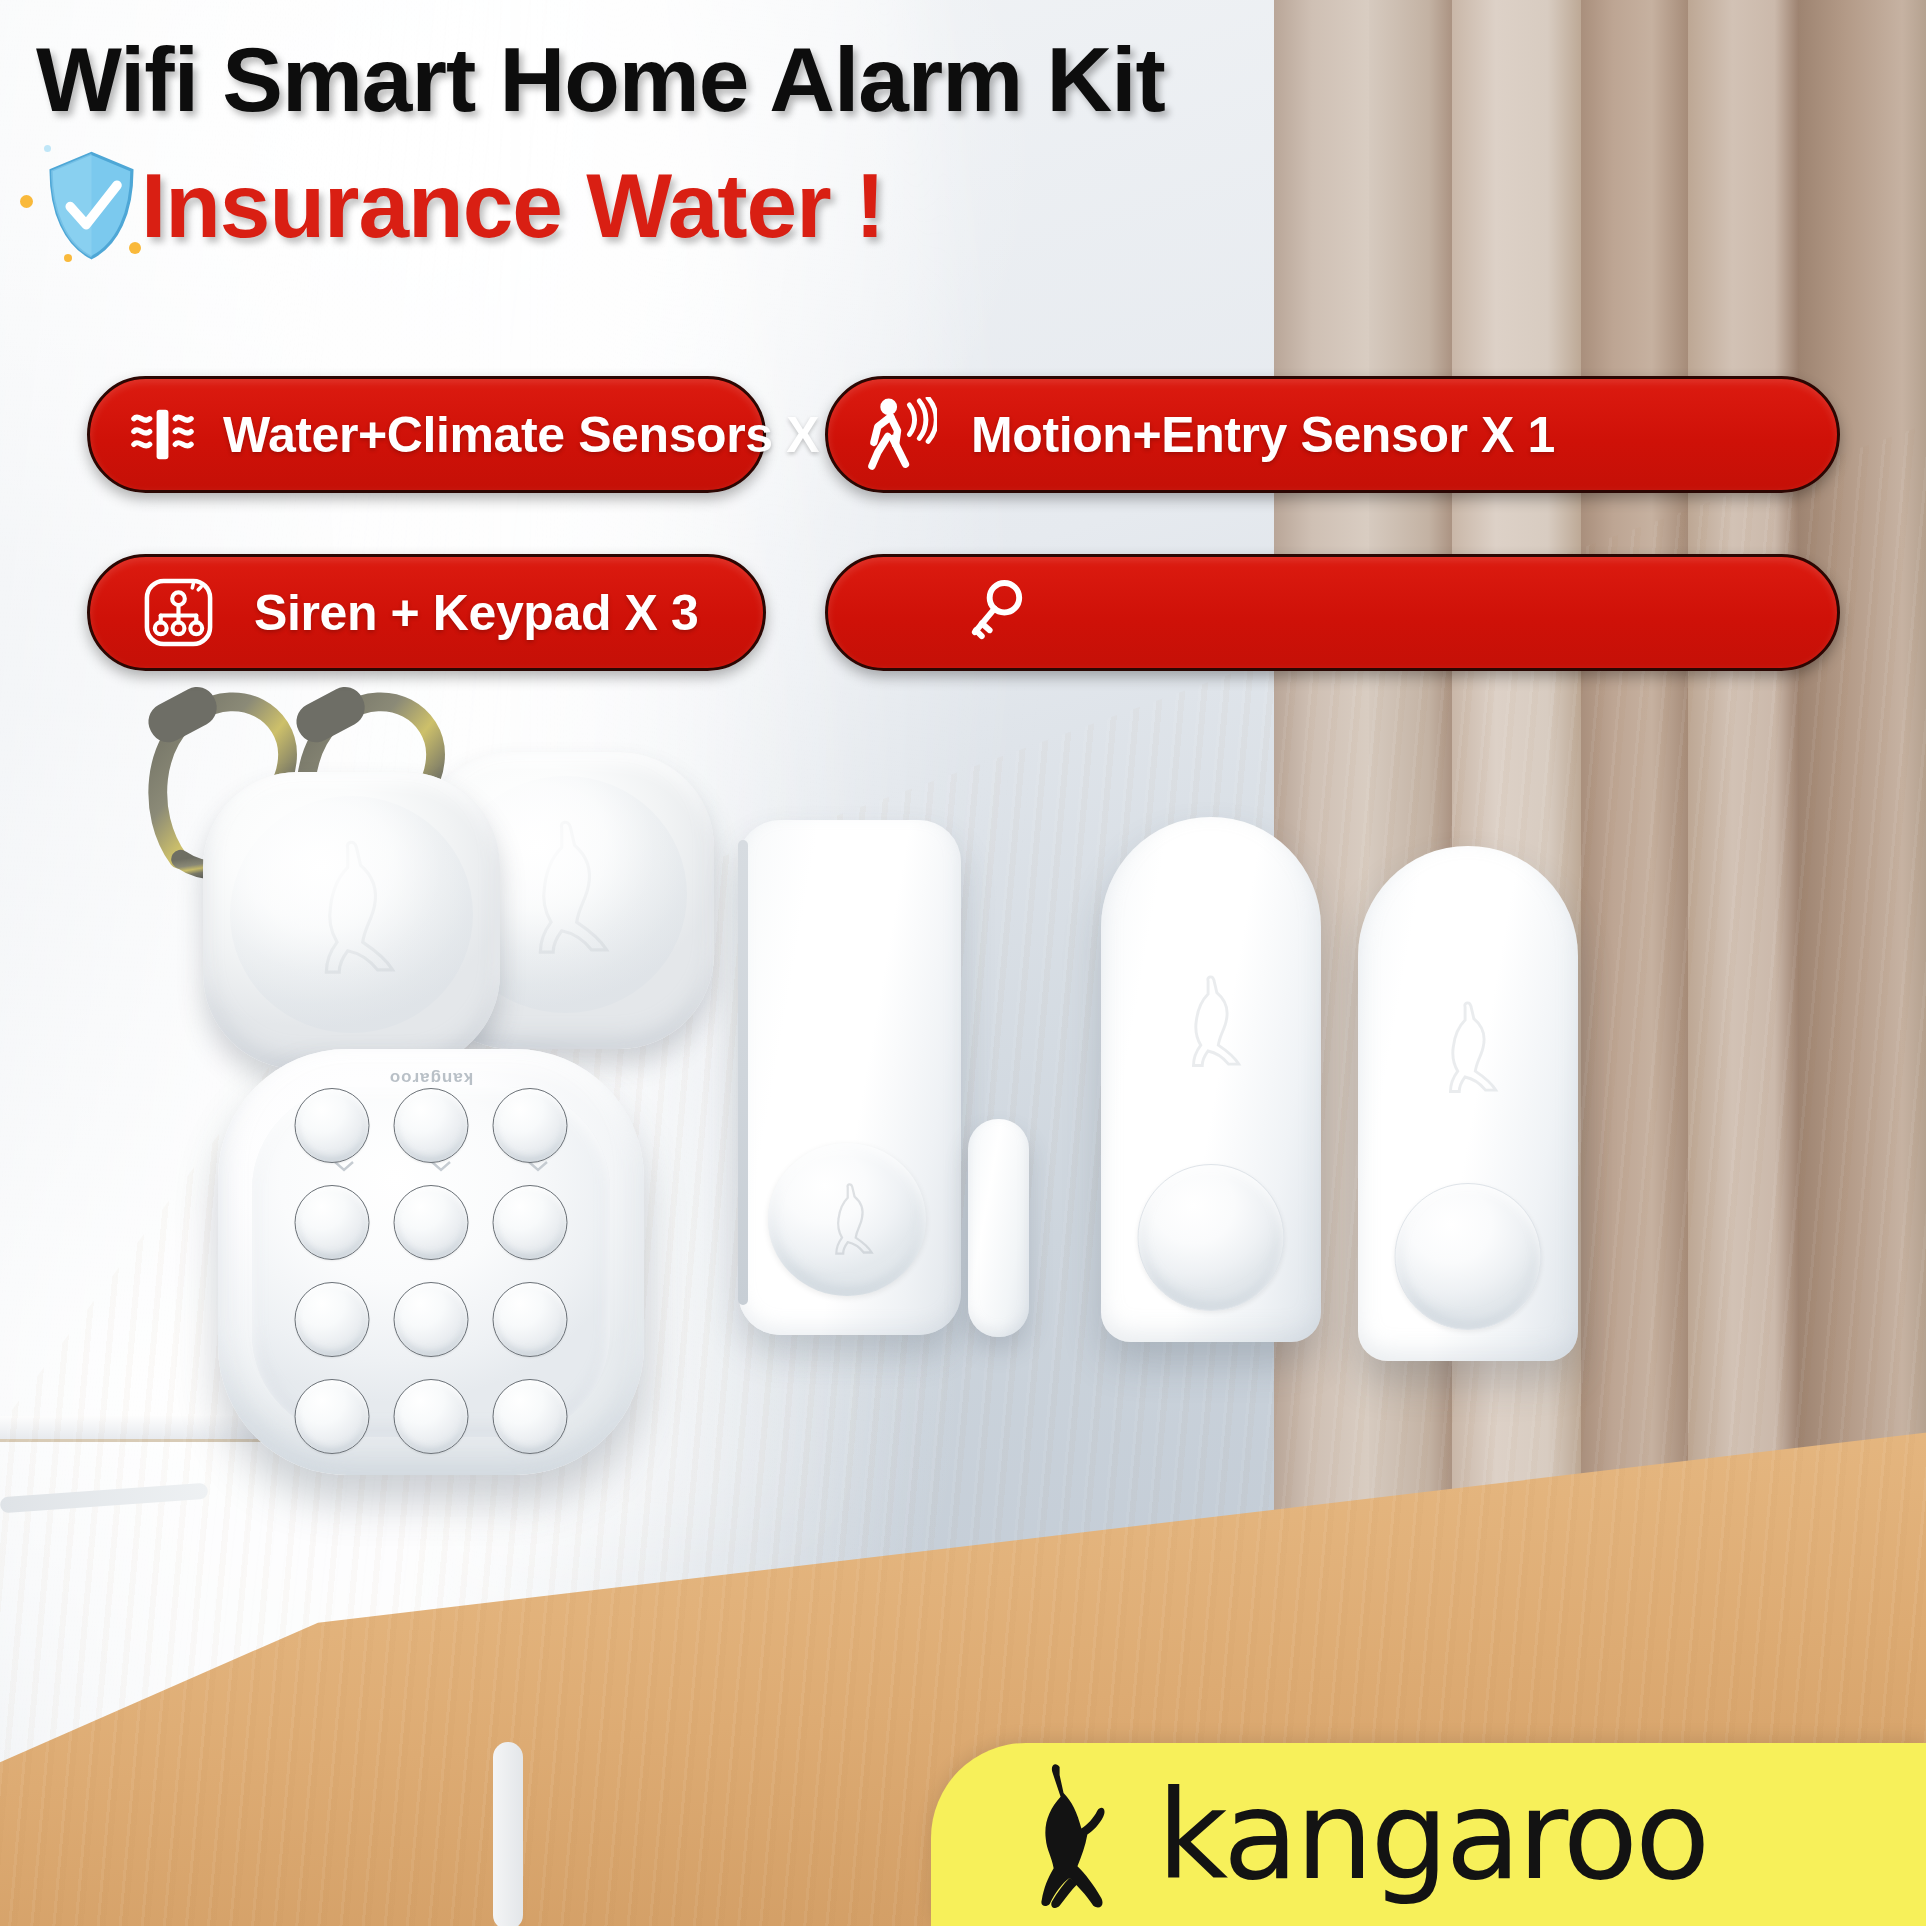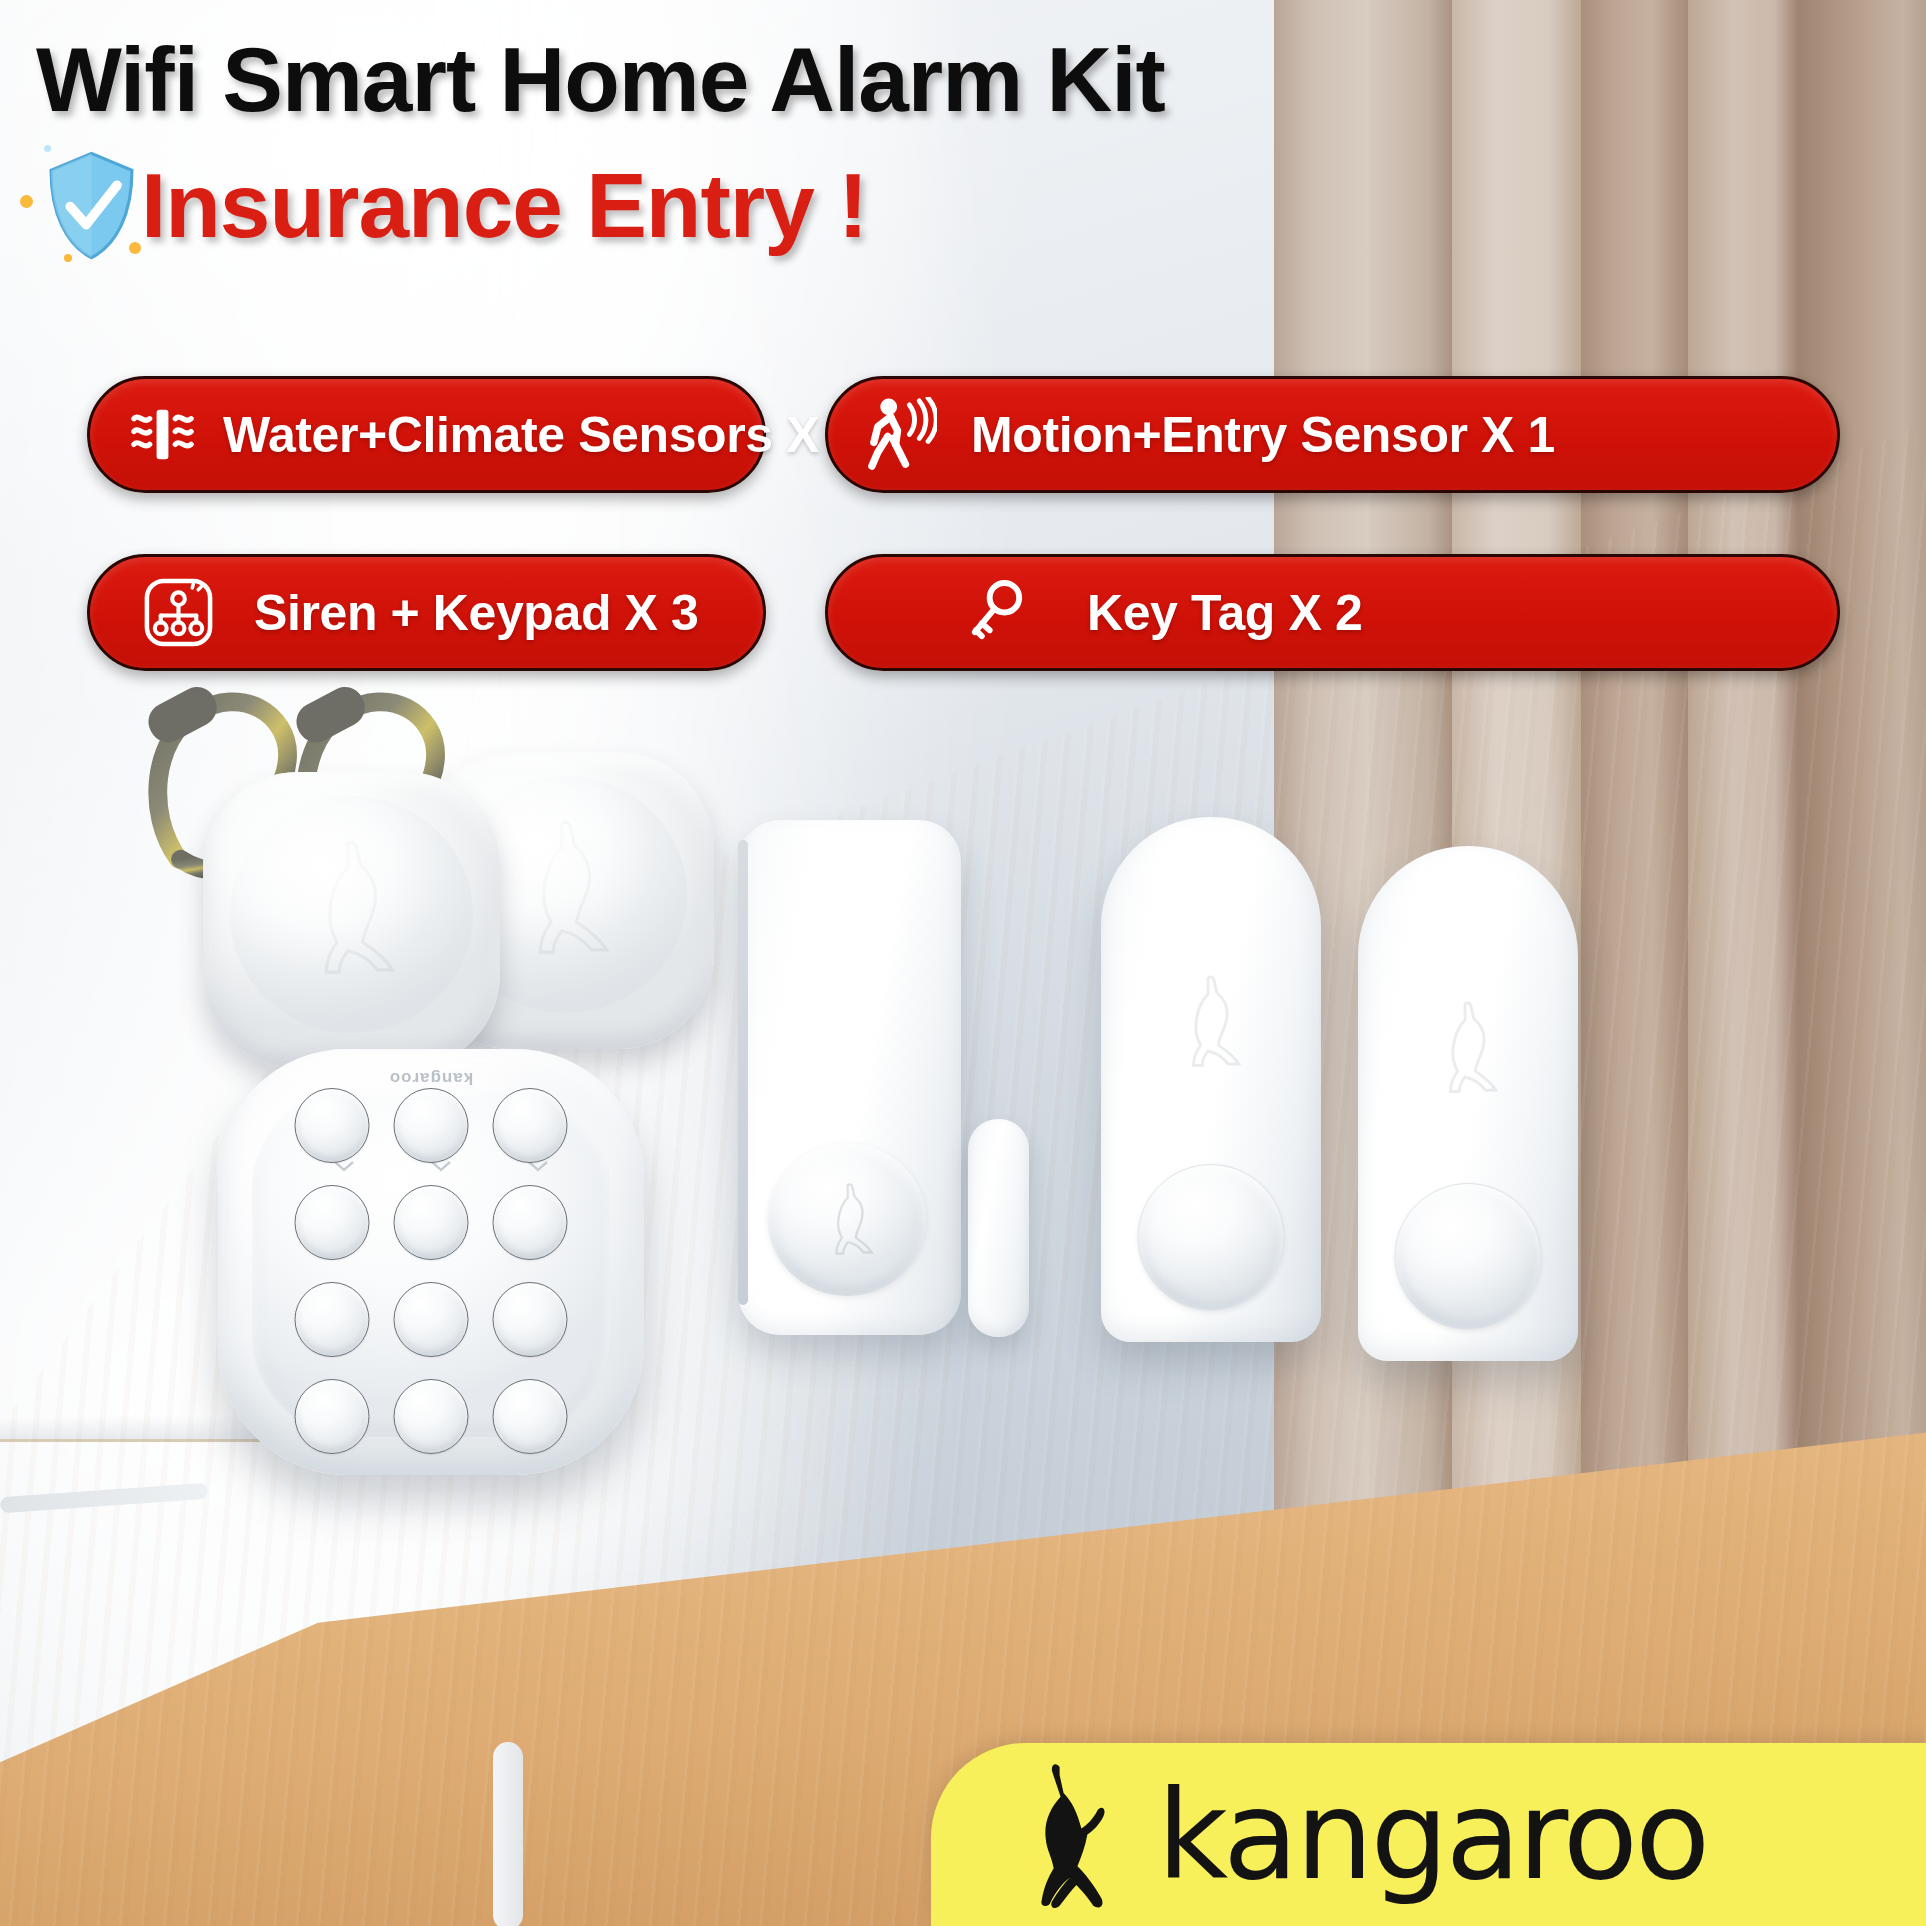--- a/index.html
+++ b/index.html
@@ -332,21 +332,21 @@
     <svg viewBox="0 0 100 110" style="width:100%; height:100%;">
       <path d="M50 6 L88 22 C88 62 74 92 50 104 C26 92 12 62 12 22 Z" fill="#7bc9ee" stroke="#4ea7d6" stroke-width="3"></path>
       <path d="M50 6 L50 104 C26 92 12 62 12 22 Z" fill="#96d6f3" opacity=".55"></path>
       <path d="M30 56 L45 73 L74 36" fill="none" stroke="#ffffff" stroke-width="9" stroke-linecap="round" stroke-linejoin="round"></path>
     </svg>
     <div class="sparkle" style="left:-18px; top:48px; width:13px; height:13px;"></div>
     <div class="sparkle" style="left:91px; top:95px; width:12px; height:12px;"></div>
     <div class="sparkle" style="left:26px; top:107px; width:8px; height:8px;"></div>
     <div class="sparkle" style="left:6px; top:-2px; width:7px; height:7px; background:#bfe6f7;"></div>
   </div>
-  <div class="subline">Insurance Entry !</div>
+  <div class="subline">Insurance Water !</div>
 </div>
 
 <div class="badges">
 
   <div class="badge" style="left:87px; top:376px; width:679px;">
     <span class="b-icon">
       <svg width="69" height="69" viewBox="0 0 70 70">
         <rect x="29" y="10" width="12" height="50" rx="3" fill="#fff"></rect>
         <g stroke="#fff" stroke-width="5.4" stroke-linecap="round" fill="none">
           <path d="M6 19 C11 13 16 25 22 19"></path>
@@ -398,21 +398,20 @@
 
   <div class="badge" style="left:825px; top:554px; width:1015px; padding-left:139px;">
     <span class="b-icon" style="margin-right:55px;">
       <svg width="65" height="69" viewBox="0 0 66 70">
         <circle cx="38" cy="20" r="15" fill="none" stroke="#fff" stroke-width="6"></circle>
         <path d="M28 31 L8 55" fill="none" stroke="#fff" stroke-width="6" stroke-linecap="round"></path>
         <path d="M15 46 L23 53" fill="none" stroke="#fff" stroke-width="6" stroke-linecap="round"></path>
         <path d="M9 53 L15 59" fill="none" stroke="#fff" stroke-width="6" stroke-linecap="round"></path>
       </svg>
     </span>
-    <span class="b-label">Key Tag  X 2</span>
   </div>
 
 </div>
 
 <div class="logo">
   <svg class="logo-mark" viewBox="0 0 112 150">
     <path d="M44 6 C40 0 34 4 37 12 L45 36 C34 48 28 62 30 78 C31 90 36 96 38 108 C32 118 28 128 26 140 C24 146 30 148 34 144 C40 132 46 124 54 118 C62 126 70 134 78 146 C84 150 90 146 86 138 C78 124 70 114 62 106 C66 96 70 86 72 74 C78 70 84 64 88 56 C92 48 86 44 82 50 C78 58 72 64 66 68 C62 52 56 40 48 32 L44 14 Z" fill="#131313"></path>
     <path d="M54 118 C48 124 42 132 36 142 C34 148 40 150 44 146 C50 138 56 130 62 124 Z" fill="#131313"></path>
   </svg>
   <span class="logo-text">kangaroo</span>

